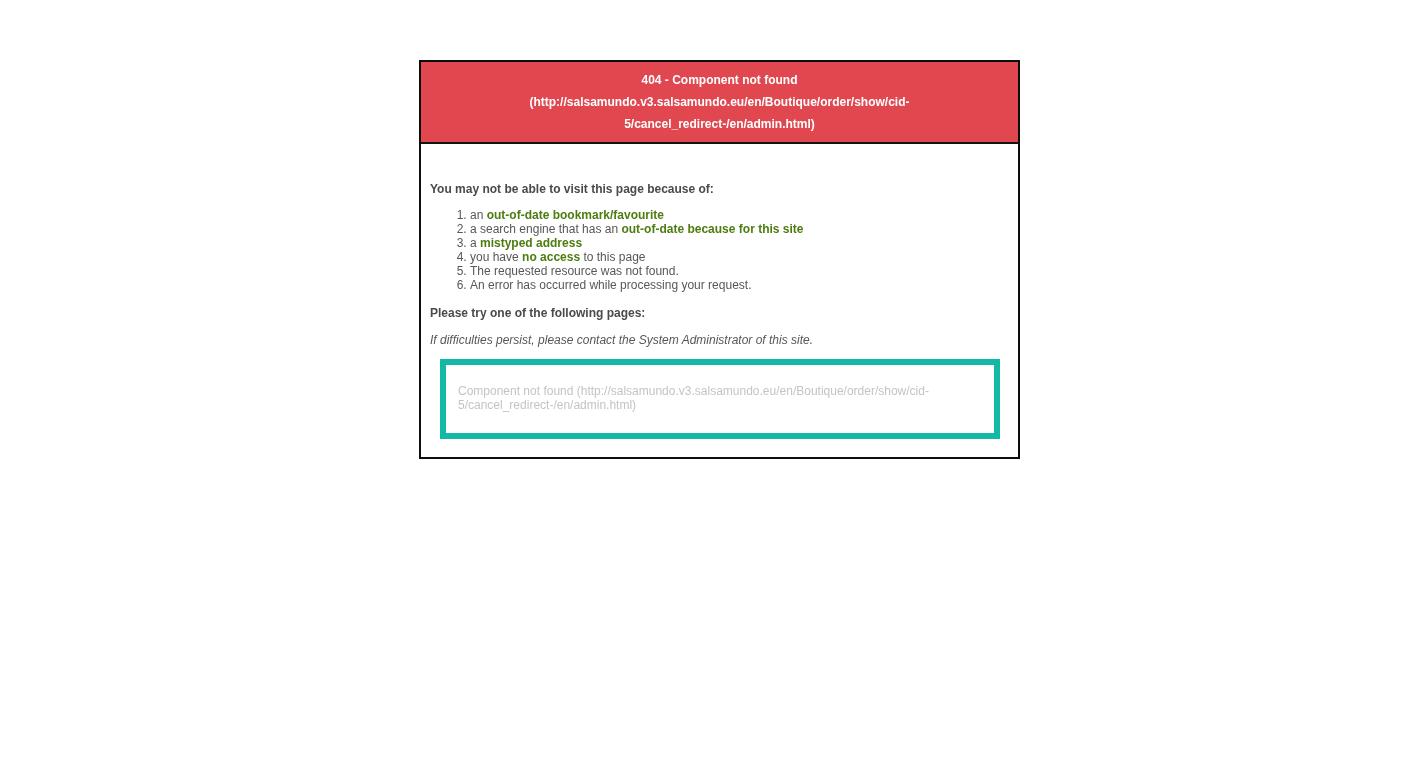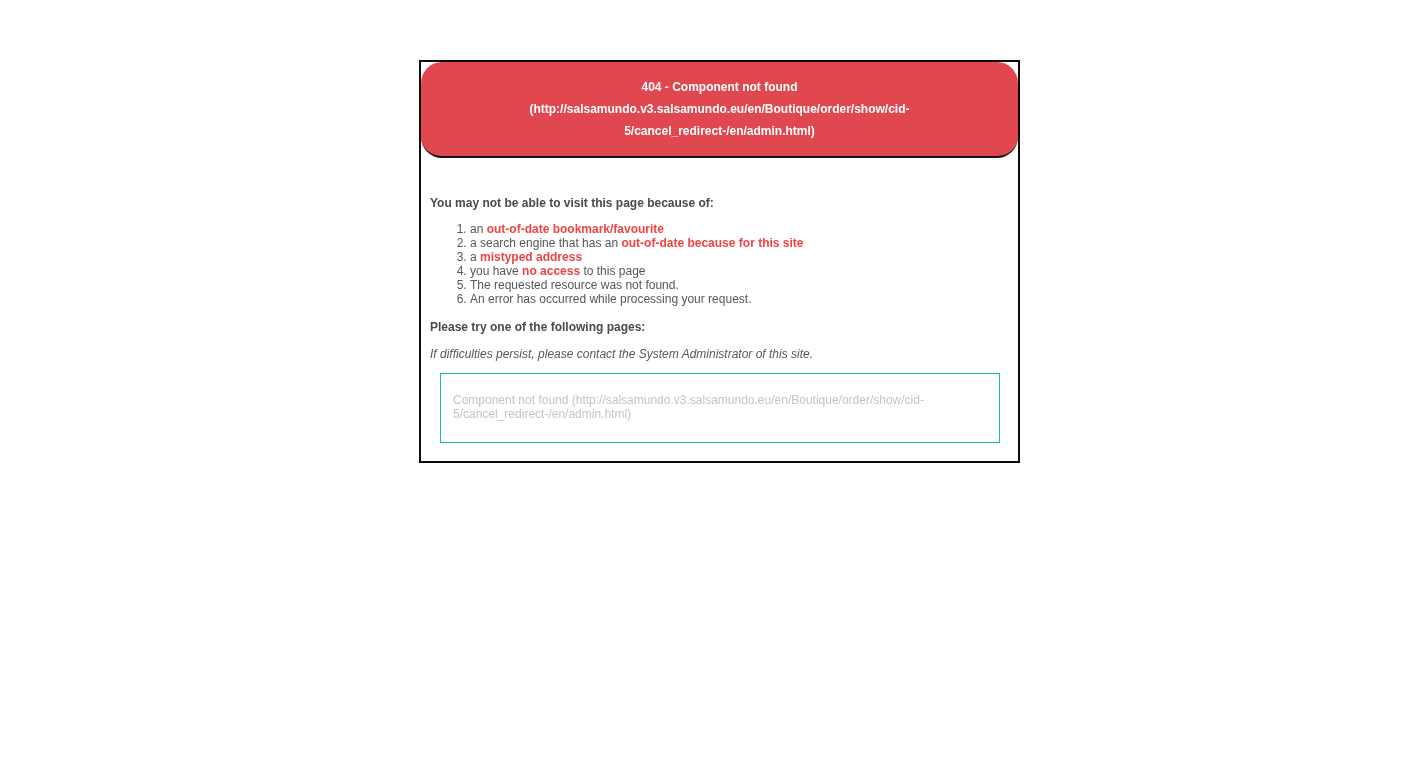--- a/index.html
+++ b/index.html
@@ -20,61 +20,60 @@
     border: 2px solid #0d0d0d;
   }
   .error-header {
     background: #e0474f;
     border-bottom: 2px solid #141414;
     color: #ffffff;
     font-size: 12px;
     font-weight: bold;
     line-height: 22px;
     text-align: center;
-    padding: 14px 34px;
+    padding: 7px 34px;
     overflow-wrap: break-word;
-    border-radius: 21px;
   }
   .error-body {
     padding: 24px 18px 18px 9px;
     font-size: 12px;
     color: #575757;
   }
   .section-heading {
     font-weight: bold;
     color: #4a4a4a;
     margin: 14px 0 12px 0;
     font-size: 12px;
   }
   ol.reasons {
     margin: 0;
     padding-left: 40px;
     line-height: 14px;
   }
   ol.reasons li { margin: 0; }
-  ol.reasons strong, .section-heading strong { color: #ef4444; text-align: center; }
+  ol.reasons strong, .section-heading strong { color: #4d7c0f; text-align: center; }
   ul.pages {
     margin: 12px 0 0 0;
     padding-left: 40px;
     list-style: disc;
     line-height: 14px;
   }
   ul.pages a {
     color: #474747;
     text-decoration: underline;
   }
   .footer-note {
     margin: 13px 0 0 0;
     color: #575757;
     font-size: 12px;
     font-style: italic;
   }
   .error-box {
     margin: 12px 0 0 10px;
-    border: 1px solid #14b8a6;
+    border: 6px solid #14b8a6;
     padding: 19px 12px 21px 12px;
     color: #c4c4c4;
     font-size: 12px;
     line-height: 14px;
     overflow-wrap: break-word;
   }
 </style>
 </head>
 <body>
 

